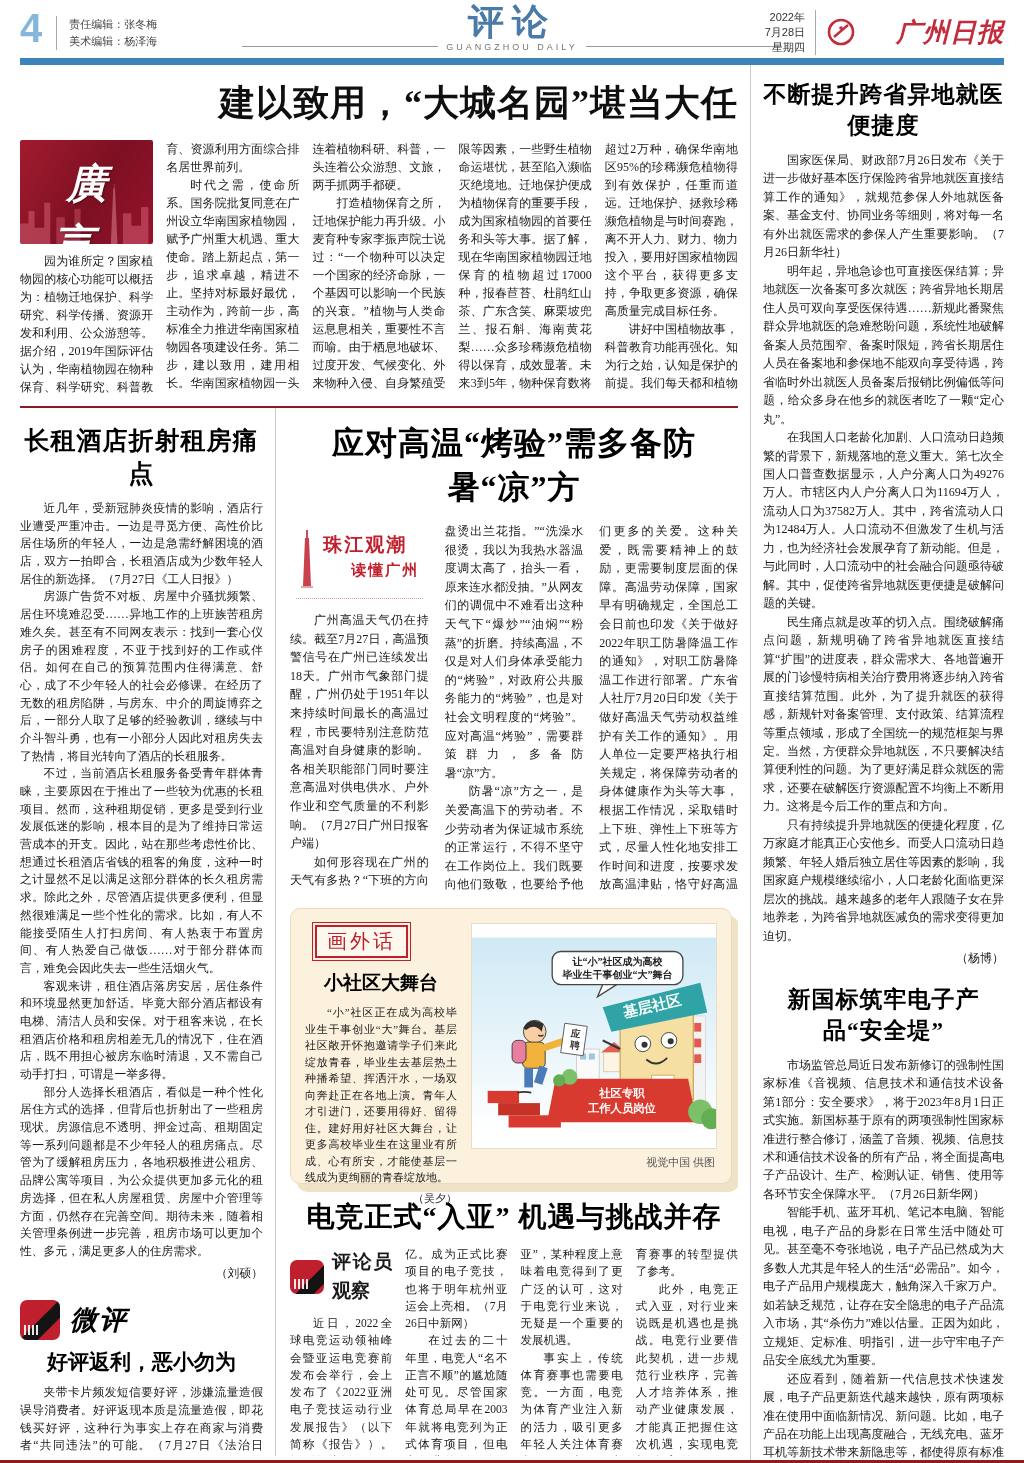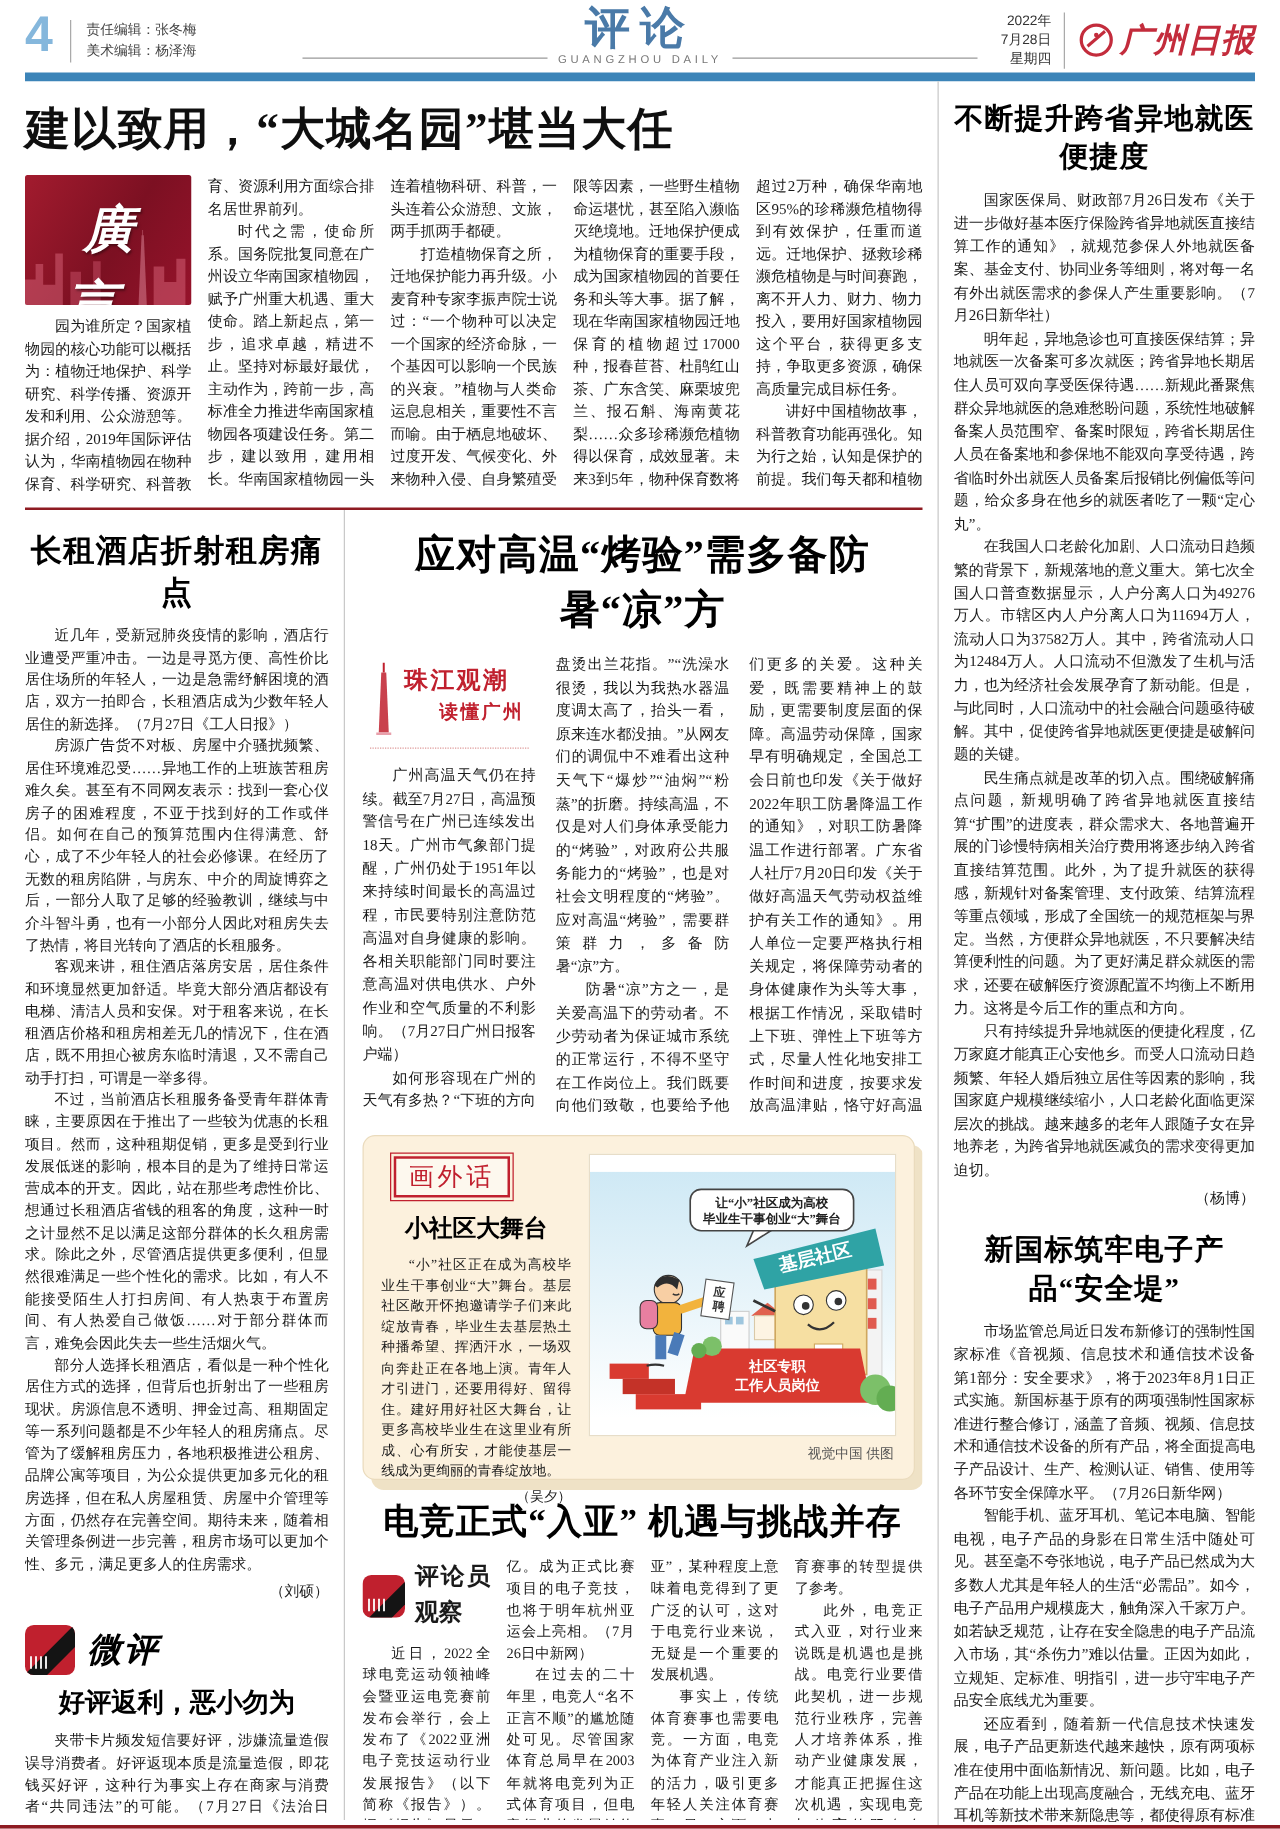--- a/index.html
+++ b/index.html
@@ -16,33 +16,33 @@
              font-family:"Liberation Sans",sans-serif; font-size:11px; color:#444; line-height:1.55; }
   .hdr-center { position:absolute; left:0; right:0; top:4px; text-align:center; }
   .hdr-title { font-size:36px; font-weight:bold; color:#4a7aa8; letter-spacing:8px; line-height:1.05; }
   .hdr-sub { display:flex; align-items:center; justify-content:center; gap:8px; width:540px; margin:0 auto;
              font-family:"Liberation Sans",sans-serif; font-size:9px; letter-spacing:3px; color:#777; }
   .hdr-sub:before,.hdr-sub:after { content:""; flex:1; border-top:1px solid #999; }
   .hdr-right { position:absolute; right:20px; top:10px; display:flex; align-items:center; gap:10px; }
   .dateblock { text-align:right; font-family:"Liberation Sans",sans-serif; font-size:11px;
                color:#333; line-height:1.35; border-right:1px solid #aaa; padding-right:10px; }
   .masthead { display:flex; align-items:center; gap:4px; color:#c32c3c; }
-  .masthead-name { font-size:26px; font-weight:bold; font-style:italic; letter-spacing:1px; }
+  .masthead-name { font-size:26px; font-weight:bold; font-style:italic; letter-spacing:1px;margin-left:36px; }
   .bluebar { height:7px; background:#3c84b8; margin:0 20px; }
 
   
   .main { display:flex; padding:0 20px; }
   .left-main { width:730px; padding-right:12px; }
   .right-col { width:254px; border-left:1px solid #c9c9c9; padding-left:12px; padding-top:6px; }
 
   p { text-indent:2em; margin:0; }
   .jbody { text-align:justify; color:#1a1a1a; }
 
   
-  .lead-title { text-align:left; font-size:36px; font-weight:bold; color:#0f0f0f;
+  .lead-title { text-align:right; font-size:36px; font-weight:bold; color:#0f0f0f;
                 padding:14px 0 12px 0; letter-spacing:1px; }
   .lead-mc { column-count:5; column-gap:13px; height:258px; overflow:hidden;
              font-size:12px; line-height:1.5; }
   .guangyan { break-inside:avoid; height:104px; border-radius:2px; margin-bottom:8px; position:relative;
               background:linear-gradient(120deg,#a21b2e 0%,#7c1022 55%,#96132b 100%); overflow:hidden; }
   .gy-sky { position:absolute; bottom:0; left:0; width:100%; height:60%; opacity:.5; }
   .gy-text { position:absolute; top:14px; left:0; width:100%; text-align:center; color:#fff;
              font-size:40px; font-weight:bold; font-style:italic; letter-spacing:26px; text-indent:26px;
              text-shadow:1px 1px 2px rgba(0,0,0,.4); }
   .byline { text-align:right; text-indent:0; margin-top:4px; }
@@ -164,22 +164,22 @@
 
       <div class="bottom">
 
         <div class="col-left">
           <div>
             <div class="h-md">长租酒店折射租房痛点</div>
             <div class="sm jbody">
               <div>
                   <p>近几年，受新冠肺炎疫情的影响，酒店行业遭受严重冲击。一边是寻觅方便、高性价比居住场所的年轻人，一边是急需纾解困境的酒店，双方一拍即合，长租酒店成为少数年轻人居住的新选择。（7月27日《工人日报》）</p>
                   <p>房源广告货不对板、房屋中介骚扰频繁、居住环境难忍受……异地工作的上班族苦租房难久矣。甚至有不同网友表示：找到一套心仪房子的困难程度，不亚于找到好的工作或伴侣。如何在自己的预算范围内住得满意、舒心，成了不少年轻人的社会必修课。在经历了无数的租房陷阱，与房东、中介的周旋博弈之后，一部分人取了足够的经验教训，继续与中介斗智斗勇，也有一小部分人因此对租房失去了热情，将目光转向了酒店的长租服务。</p>
+                  <p>不过，当前酒店长租服务备受青年群体青睐，主要原因在于推出了一些较为优惠的长租项目。然而，这种租期促销，更多是受到行业发展低迷的影响，根本目的是为了维持日常运营成本的开支。因此，站在那些考虑性价比、想通过长租酒店省钱的租客的角度，这种一时之计显然不足以满足这部分群体的长久租房需求。除此之外，尽管酒店提供更多便利，但显然很难满足一些个性化的需求。比如，有人不能接受陌生人打扫房间、有人热衷于布置房间、有人热爱自己做饭……对于部分群体而言，难免会因此失去一些生活烟火气。</p>
                   <p>客观来讲，租住酒店落房安居，居住条件和环境显然更加舒适。毕竟大部分酒店都设有电梯、清洁人员和安保。对于租客来说，在长租酒店价格和租房相差无几的情况下，住在酒店，既不用担心被房东临时清退，又不需自己动手打扫，可谓是一举多得。</p>
-                  <p>不过，当前酒店长租服务备受青年群体青睐，主要原因在于推出了一些较为优惠的长租项目。然而，这种租期促销，更多是受到行业发展低迷的影响，根本目的是为了维持日常运营成本的开支。因此，站在那些考虑性价比、想通过长租酒店省钱的租客的角度，这种一时之计显然不足以满足这部分群体的长久租房需求。除此之外，尽管酒店提供更多便利，但显然很难满足一些个性化的需求。比如，有人不能接受陌生人打扫房间、有人热衷于布置房间、有人热爱自己做饭……对于部分群体而言，难免会因此失去一些生活烟火气。</p>
                   <p>部分人选择长租酒店，看似是一种个性化居住方式的选择，但背后也折射出了一些租房现状。房源信息不透明、押金过高、租期固定等一系列问题都是不少年轻人的租房痛点。尽管为了缓解租房压力，各地积极推进公租房、品牌公寓等项目，为公众提供更加多元化的租房选择，但在私人房屋租赁、房屋中介管理等方面，仍然存在完善空间。期待未来，随着相关管理条例进一步完善，租房市场可以更加个性、多元，满足更多人的住房需求。</p>
                 </div>
               <div class="byline">（刘硕）</div>
             </div>
           </div>
 
           <div class="sec-hdr">
             <div class="sec-icon"></div>
             <div class="sec-title">微评</div>
           </div>

